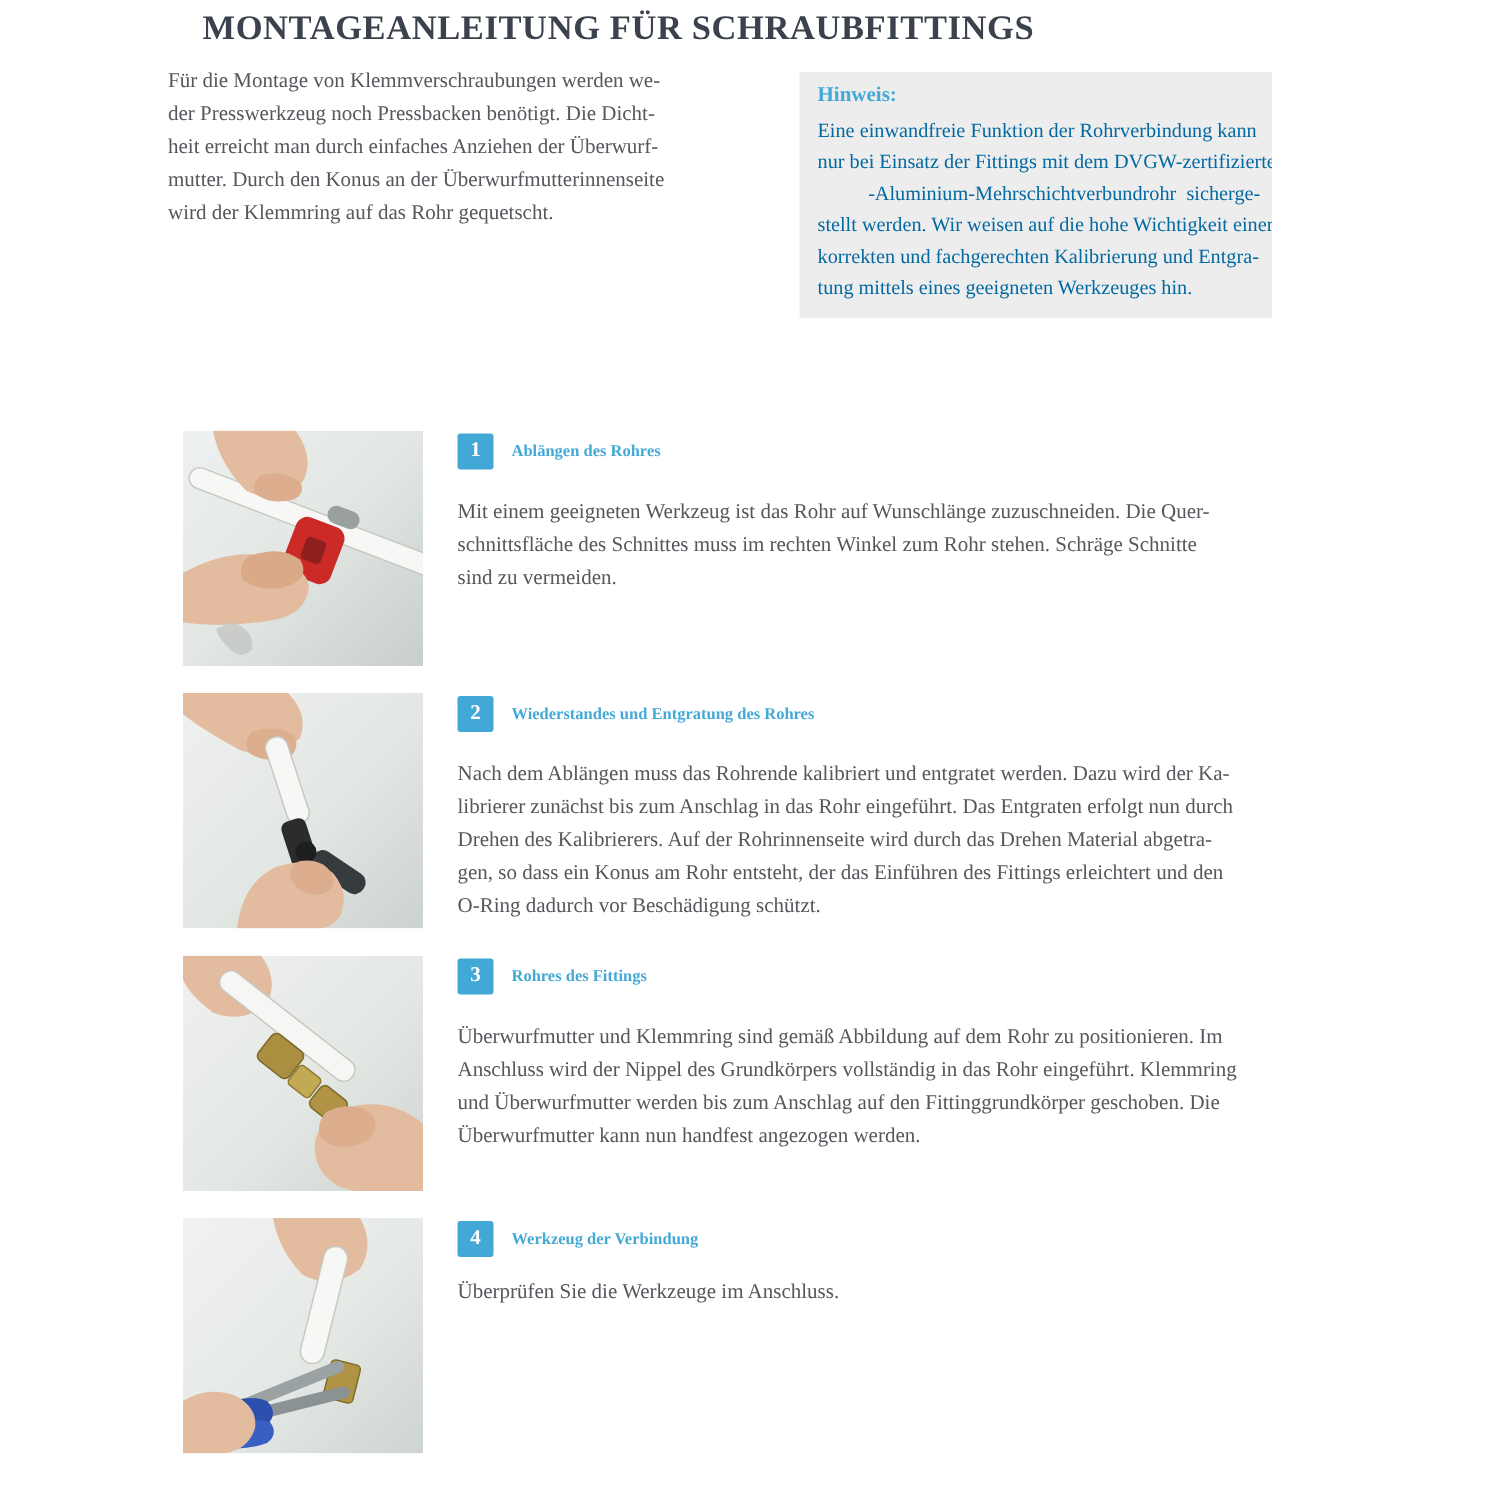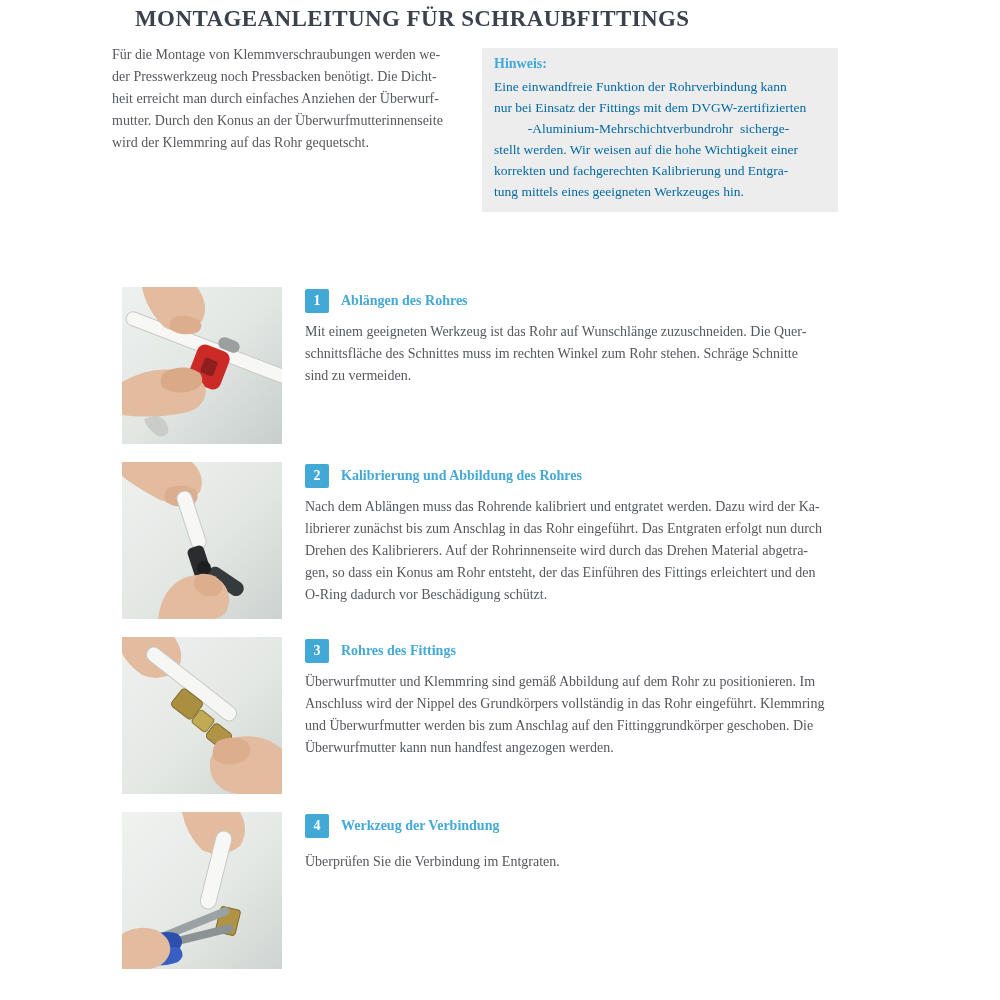--- a/index.html
+++ b/index.html
@@ -26,21 +26,21 @@
     position: absolute;
     left: 112px;
     top: 44px;
     font-size: 14px;
     line-height: 22px;
     white-space: pre;
     color: #54575c;
   }
   .note-box {
     position: absolute;
-    left: 482px;
+    left: 533px;
     top: 48px;
     width: 356px;
     box-sizing: border-box;
     background: #ededed;
     padding: 8px 0 10px 12px;
   }
   .note-label {
     font-size: 14px;
     font-weight: bold;
     color: #44a9d7;
@@ -83,26 +83,26 @@
     border-radius: 2px;
     color: #ffffff;
     font-size: 14px;
     font-weight: bold;
     display: flex;
     align-items: center;
     justify-content: center;
     flex: 0 0 auto;
   }
   .step-title {
-    font-size: 14px;
+    font-size: 11px;
     font-weight: bold;
     color: #45a9d6;
   }
   .step-body {
-    margin-top: 8px;
+    margin-top: 18px;
     font-size: 14px;
     line-height: 22px;
     white-space: pre;
     color: #54575c;
   }
   .step-note {
     margin-top: 13px;
     font-size: 14px;
     line-height: 22px;
     white-space: pre;
@@ -201,21 +201,21 @@
         </g>
         <g>
           <path d="M36 157 Q40 126 62 116 Q86 108 100 120 Q112 134 104 150 Q98 157 90 157 Z" fill="#e3bb9e"></path>
           <path d="M78 112 q16 -2 22 10 q2 10 -8 12 q-14 2 -20 -10 q-2 -8 6 -12 Z" fill="#dcae8d"></path>
         </g>
       </svg>
     </div>
     <div class="step-text">
       <div class="step-header">
         <div class="step-badge">2</div>
-        <div class="step-title">Kalibrierung und Abbildung des Rohres</div>
+        <div class="step-title">Wiederstandes und Entgratung des Rohres</div>
       </div>
       <div class="step-body">Nach dem Ablängen muss das Rohrende kalibriert und entgratet werden. Dazu wird der Ka-
 librierer zunächst bis zum Anschlag in das Rohr eingeführt. Das Entgraten erfolgt nun durch
 Drehen des Kalibrierers. Auf der Rohrinnenseite wird durch das Drehen Material abgetra-
 gen, so dass ein Konus am Rohr entsteht, der das Einführen des Fittings erleichtert und den
 O-Ring dadurch vor Beschädigung schützt.</div>
 
     </div>
   </div>
 
@@ -289,17 +289,17 @@
         <g>
           <path d="M0 157 L0 122 Q16 112 34 118 Q50 126 48 140 Q44 154 28 157 Z" fill="#e3bb9e"></path>
         </g>
       </svg>
     </div>
     <div class="step-text">
       <div class="step-header">
         <div class="step-badge">4</div>
         <div class="step-title">Werkzeug der Verbindung</div>
       </div>
-      <div class="step-note">Überprüfen Sie die Verbindung im Entgraten.</div>
+      <div class="step-note">Überprüfen Sie die Werkzeuge im Anschluss.</div>
     </div>
   </div>
 
 </div>
 
 </body></html>

